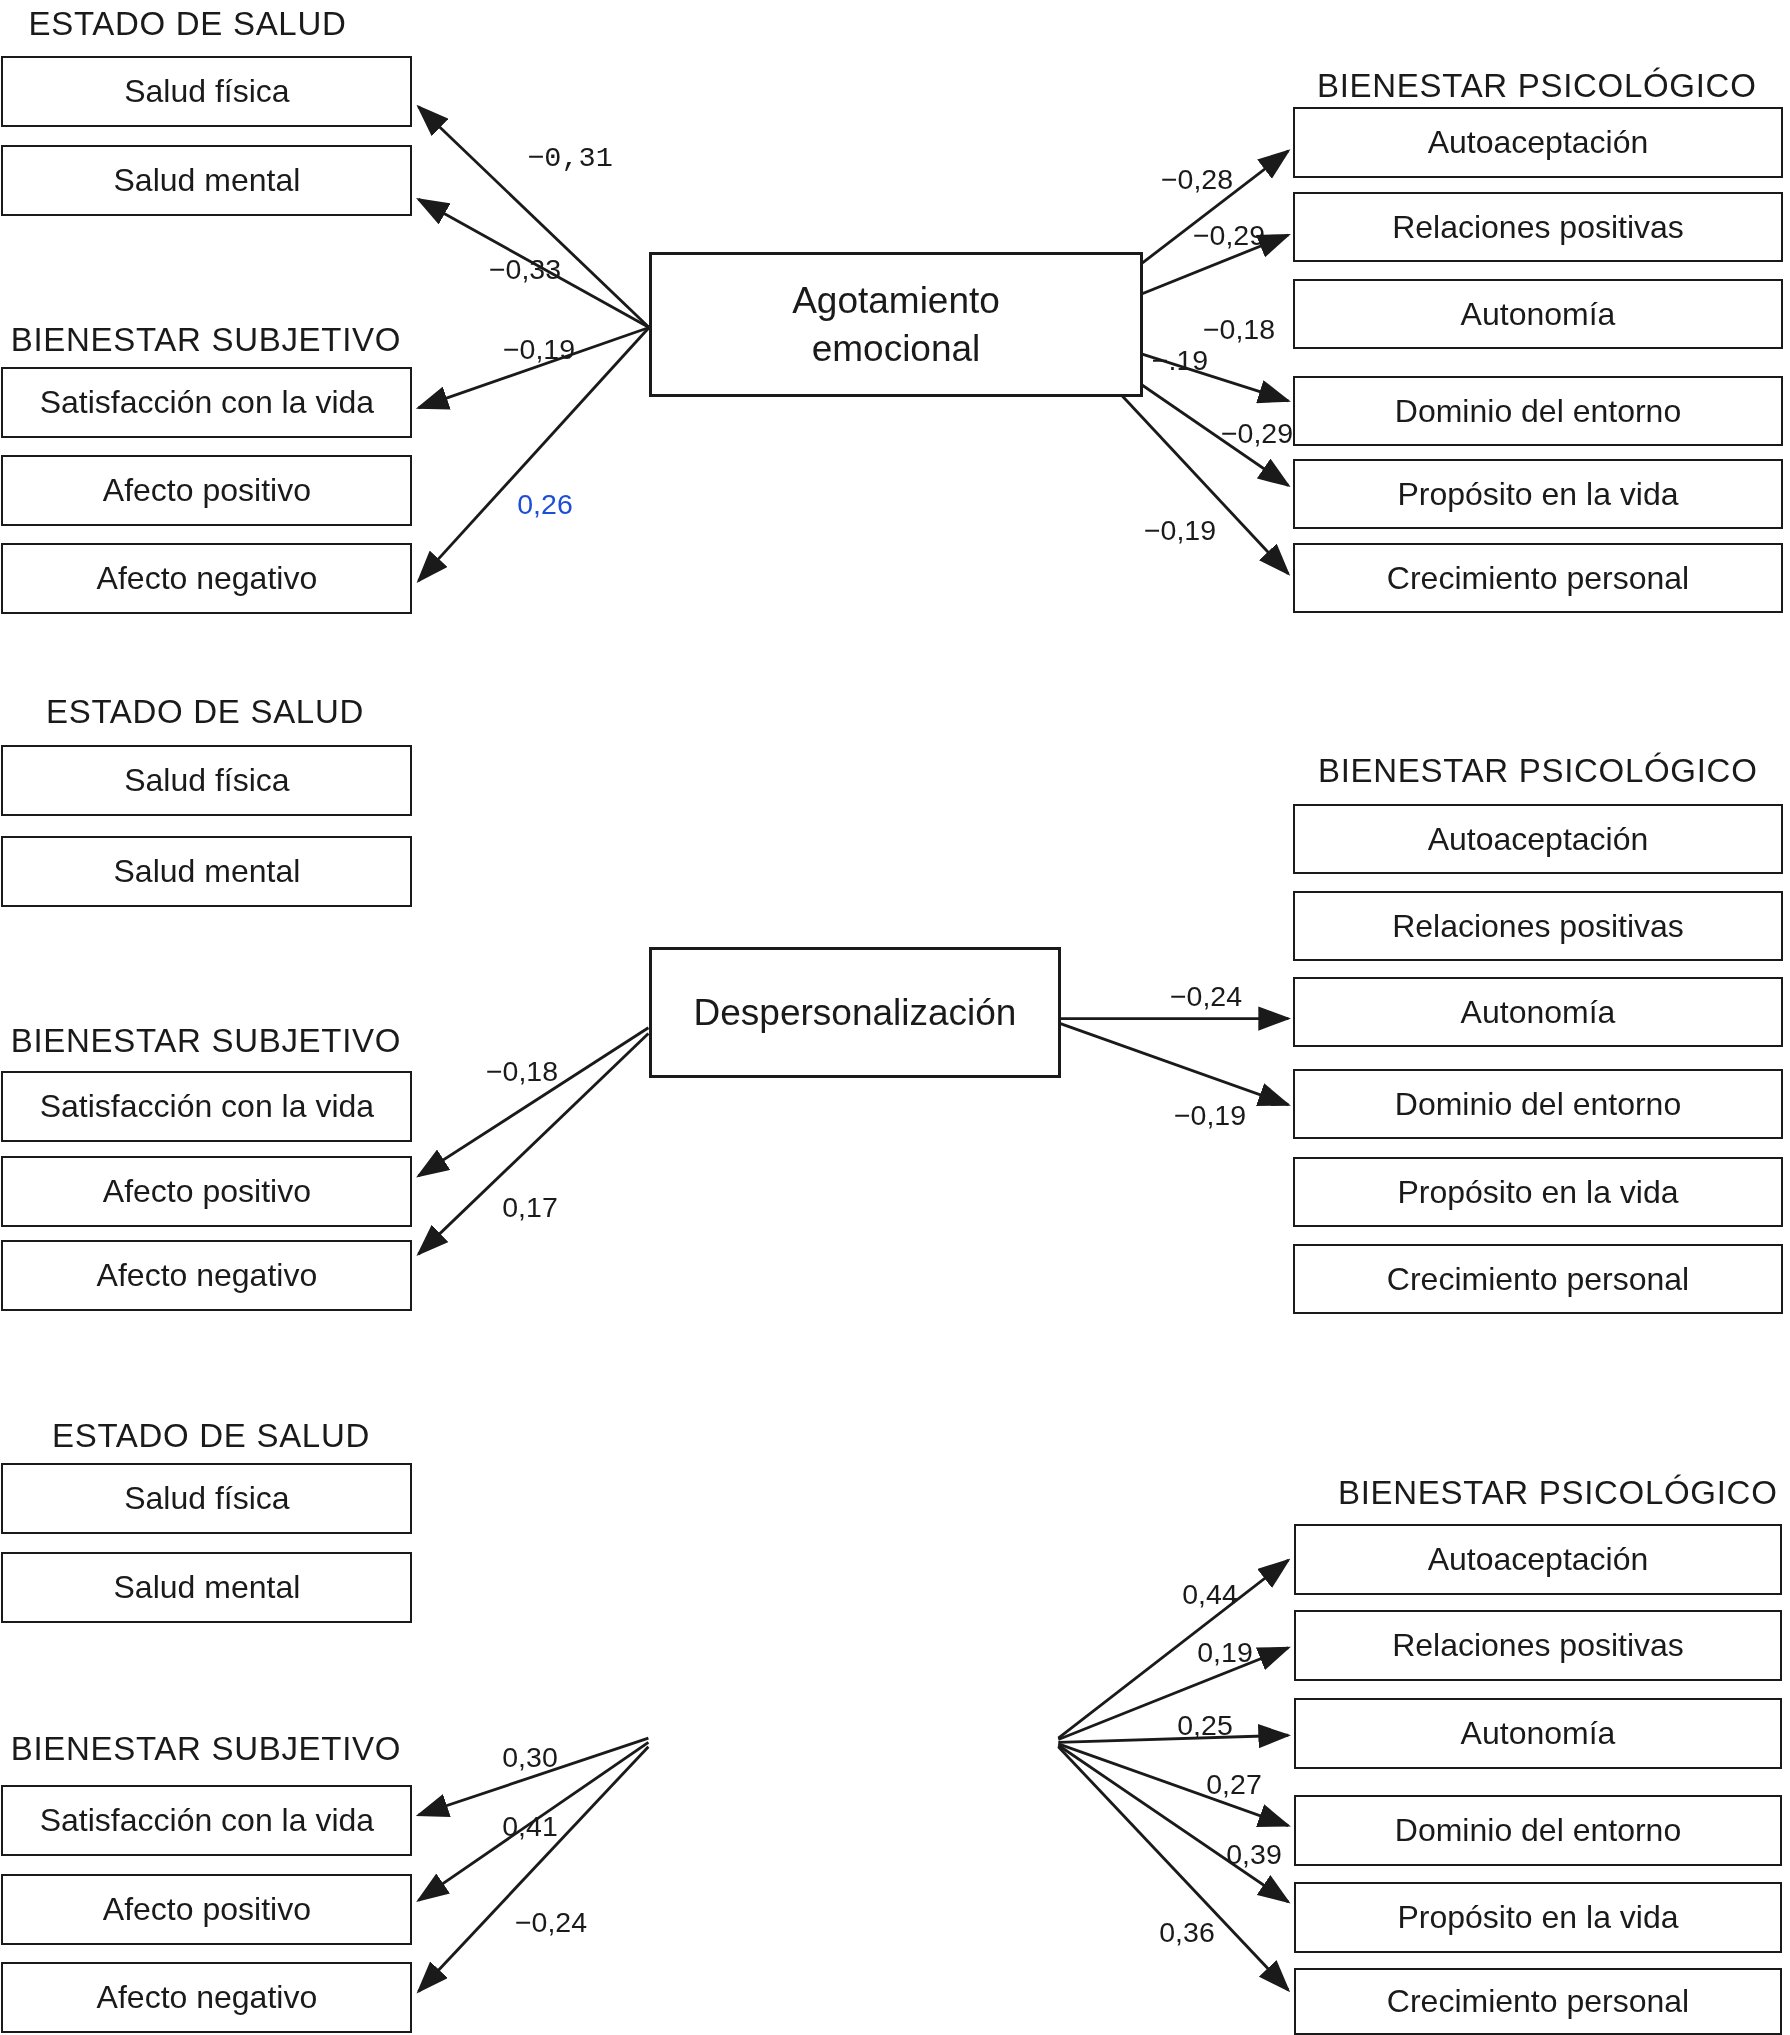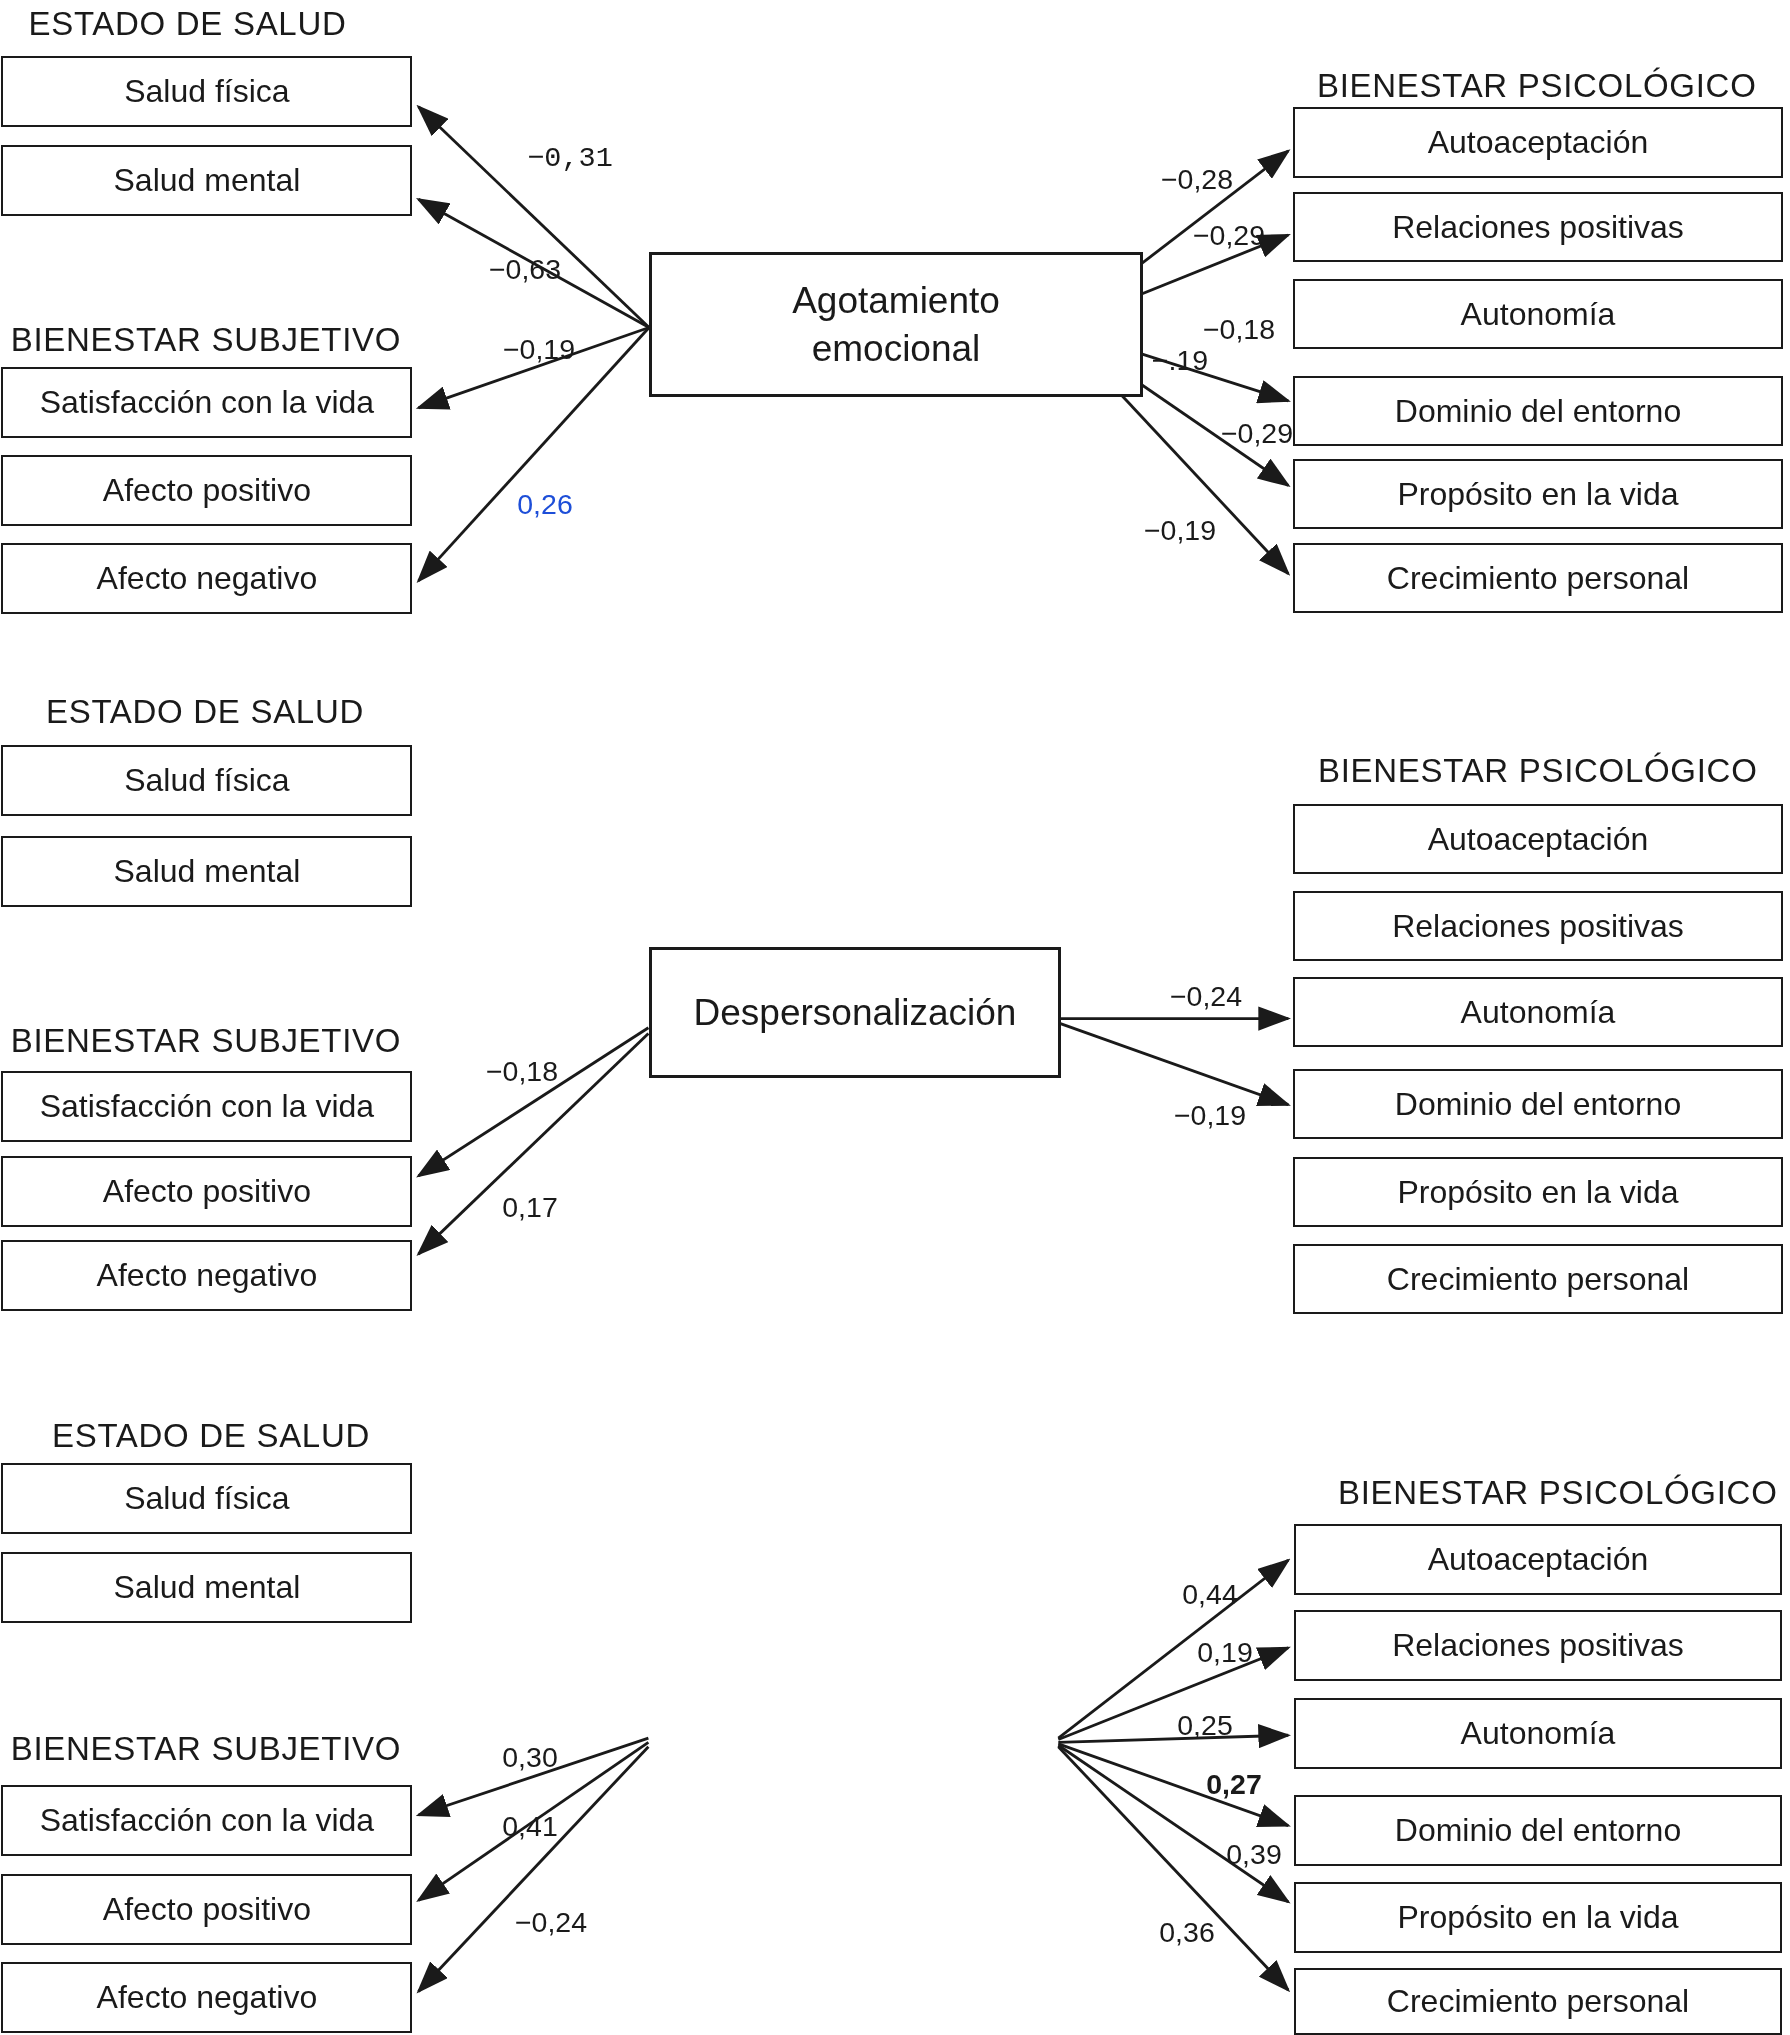--- a/index.html
+++ b/index.html
@@ -71,21 +71,21 @@
 
   <div class="hdr" style="left:1317px;top:68px;">BIENESTAR PSICOLÓGICO</div>
   <div class="vbox" style="left:1293px;top:107px;width:490px;height:71px;">Autoaceptación</div>
   <div class="vbox" style="left:1293px;top:192px;width:490px;height:70px;">Relaciones positivas</div>
   <div class="vbox" style="left:1293px;top:279px;width:490px;height:70px;">Autonomía</div>
   <div class="vbox" style="left:1293px;top:376px;width:490px;height:70px;">Dominio del entorno</div>
   <div class="vbox" style="left:1293px;top:459px;width:490px;height:70px;">Propósito en la vida</div>
   <div class="vbox" style="left:1293px;top:543px;width:490px;height:70px;">Crecimiento personal</div>
 
   <div class="coef" style="left:570px;top:158px;font-family:Liberation Mono, monospace;">−0,31</div>
-  <div class="coef" style="left:525px;top:269px;">−0,63</div>
+  <div class="coef" style="left:525px;top:269px;">−0,33</div>
   <div class="coef" style="left:539px;top:349px;">−0,19</div>
   <div class="coef gray" style="left:545px;top:504px;">0,26</div>
   <div class="coef" style="left:1197px;top:179px;">−0,28</div>
   <div class="coef" style="left:1229px;top:235px;">−0,29</div>
   <div class="coef" style="left:1239px;top:329px;">−0,18</div>
   <div class="coef" style="left:1180px;top:360px;">−.19</div>
   <div class="coef" style="left:1257px;top:433px;">−0,29</div>
   <div class="coef" style="left:1180px;top:530px;">−0,19</div>
 
   <div class="hdr" style="left:46px;top:694px;">ESTADO DE SALUD</div>
@@ -129,18 +129,18 @@
   <div class="vbox" style="left:1294px;top:1795px;width:488px;height:71px;">Dominio del entorno</div>
   <div class="vbox" style="left:1294px;top:1882px;width:488px;height:71px;">Propósito en la vida</div>
   <div class="vbox" style="left:1294px;top:1968px;width:488px;height:67px;">Crecimiento personal</div>
 
   <div class="coef" style="left:530px;top:1757px;">0,30</div>
   <div class="coef" style="left:510px;top:1826px;margin-left:20px;">0,41</div>
   <div class="coef" style="left:551px;top:1922px;">−0,24</div>
   <div class="coef" style="left:1210px;top:1594px;">0,44</div>
   <div class="coef" style="left:1225px;top:1652px;">0,19</div>
   <div class="coef" style="left:1205px;top:1725px;">0,25</div>
-  <div class="coef" style="left:1234px;top:1784px;font-weight:bold;">0,27</div>
+  <div class="coef" style="left:1234px;top:1784px;">0,27</div>
   <div class="coef" style="left:1254px;top:1854px;">0,39</div>
   <div class="coef" style="left:1187px;top:1932px;">0,36</div>
 
 </div>
 
 
 </body></html>

